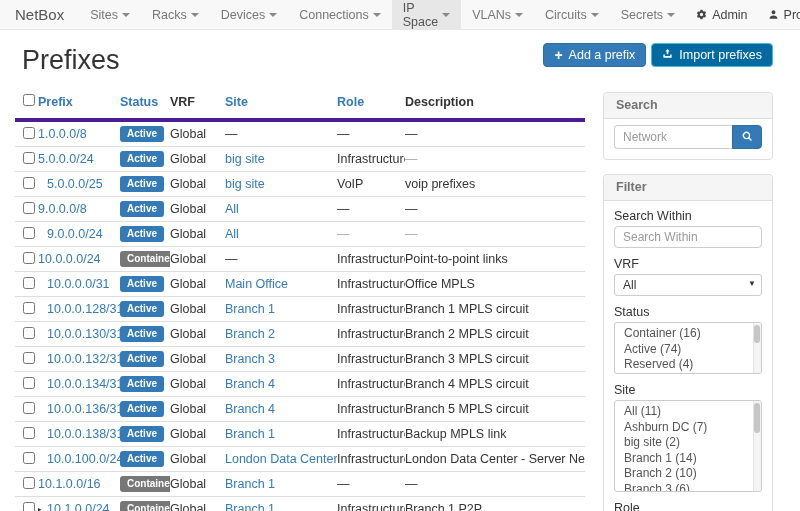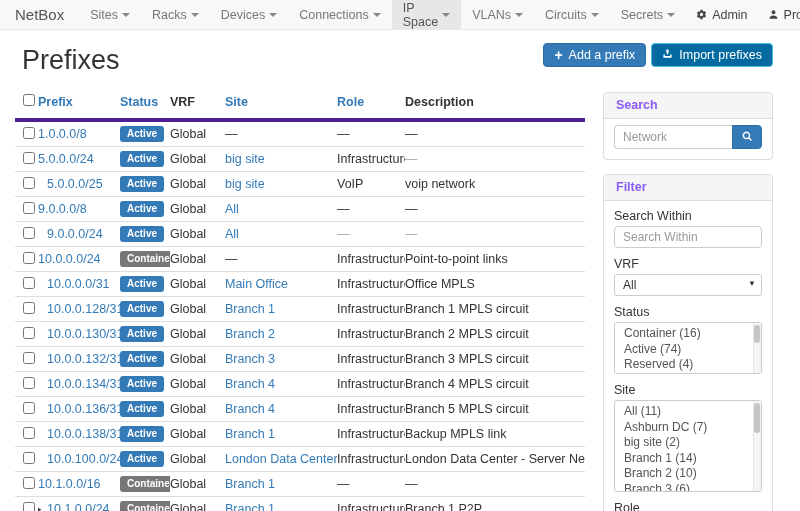--- a/index.html
+++ b/index.html
@@ -55,21 +55,21 @@
   .badge { display: inline-block; color: #fff; font-size: 10px; font-weight: bold;
     padding: 3px 7px; border-radius: 3px; line-height: 1; }
   .badge-active { background: #337ab7; }
   .badge-container { background: #777; }
   .muted { color: #a9a9a9; }
 
   
   .sidebar { width: 170px; flex: none; margin-top: 4px; }
   .panel { background: #fff; border: 1px solid #ddd; border-radius: 4px; margin-bottom: 14px; }
   .panel-heading { background: #f5f5f5; border-bottom: 1px solid #ddd; border-radius: 4px 4px 0 0;
-    padding: 5px 12px; font-size: 12.5px; font-weight: bold; color: #8b5cf6; line-height: 15px; }
+    padding: 5px 12px; font-size: 12.5px; font-weight: bold; color: #737373; line-height: 15px; }
   .panel-body { padding: 6px 10px 10px; }
   .input-group { display: flex; }
   .form-input { width: 100%; height: 24px; border: 1px solid #ccc; border-radius: 4px;
     padding: 0 8px; font-size: 12px; color: #333; font-family: inherit; }
   .form-input::placeholder { color: #999; }
   .input-group .form-input { border-radius: 4px 0 0 4px; border-right: none; min-width: 0; }
   .search-btn { width: 38px; height: 24px; background: #337ab7; border: 1px solid #2e6da4;
     border-radius: 0 4px 4px 0; display: flex; align-items: center; justify-content: center; cursor: pointer; }
   .filter-label { display: block; font-size: 12.5px; color: #333; line-height: 14px; margin: 9px 0 3px; }
   .filter-label:first-child { margin-top: 2px; }
@@ -206,21 +206,21 @@
               <td><span>Infrastructure</span></td>
               <td><span class="muted">—</span></td>
             </tr>
             <tr>
               <td class="cb-cell"><input type="checkbox" style=""></td>
               <td style="padding-left: 9px;"><a class="cell-link">5.0.0.0/25</a></td>
               <td><span class="badge badge-active">Active</span></td>
               <td><span>Global</span></td>
               <td><a class="cell-link">big site</a></td>
               <td><span>VoIP</span></td>
-              <td><span>voip network</span></td>
+              <td><span>voip prefixes</span></td>
             </tr>
             <tr>
               <td class="cb-cell"><input type="checkbox" style=""></td>
               <td style="padding-left: 0px;"><a class="cell-link">9.0.0.0/8</a></td>
               <td><span class="badge badge-active">Active</span></td>
               <td><span>Global</span></td>
               <td><a class="cell-link">All</a></td>
               <td><span>—</span></td>
               <td><span>—</span></td>
             </tr>

